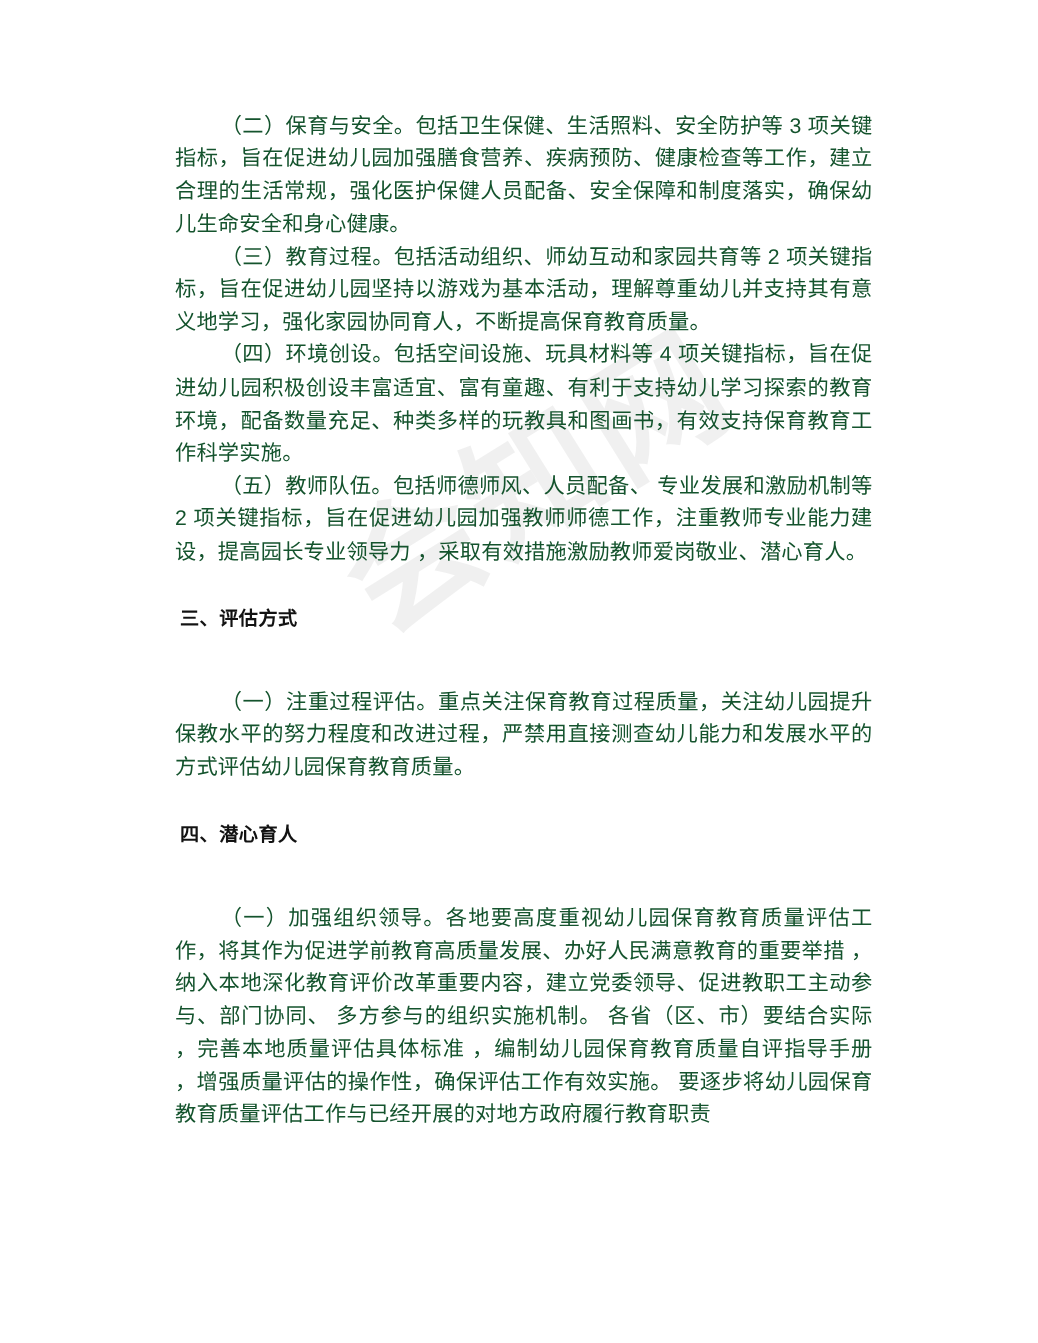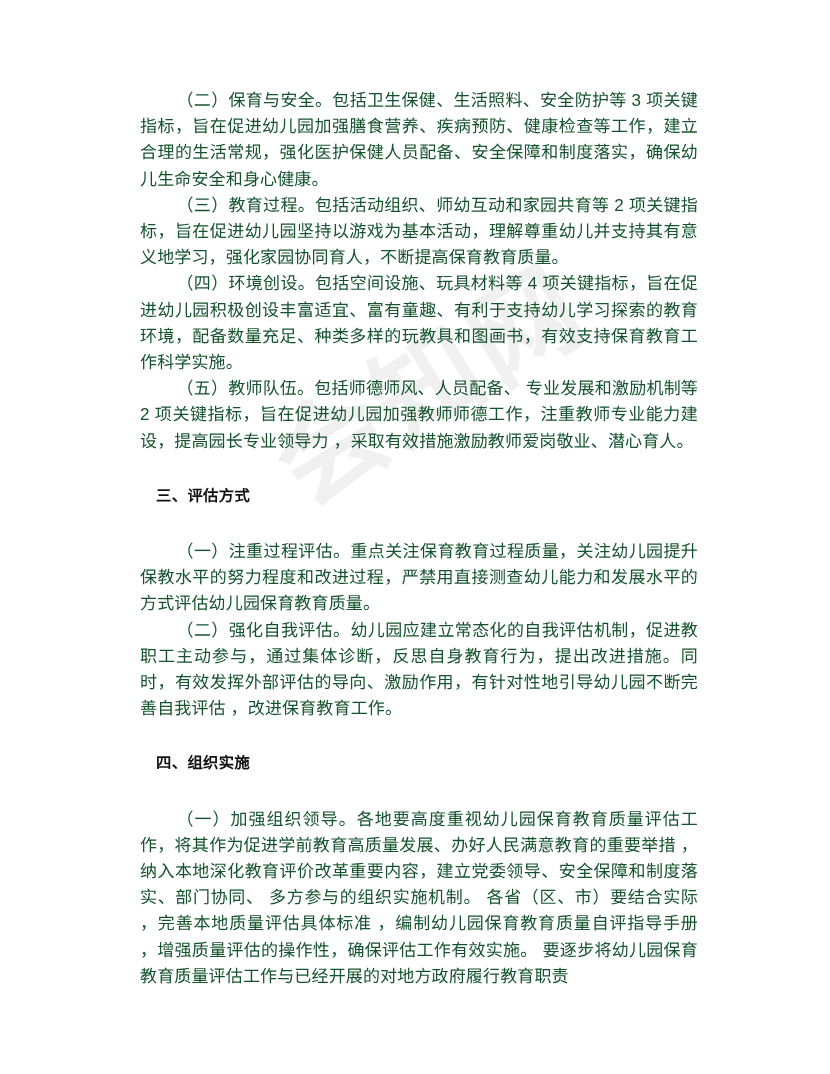--- a/index.html
+++ b/index.html
@@ -57,51 +57,50 @@
     line-height: 26.2px;
     color: #14532d;
     text-align: justify;
     text-justify: inter-ideograph;
     text-indent: 2.15em;
     letter-spacing: 0.15px;
     word-break: break-all;
   }
 
   .heading {
-    margin: 16px;
+    margin: 4px;
     font-size: 15.3px;
     line-height: 26.2px;
     font-weight: 700;
     color: #121212;
     text-indent: 0;
     letter-spacing: 0.4px;
   }
 
   .gap-before-heading { margin-top: 28px; }
-  .gap-after-heading  { margin-top: 30px; }
+  .gap-after-heading  { margin-top: 40px; }
 </style>
 </head>
 <body>
 
 <div id="page" style="background: rgb(255, 255, 255);">
 
   <div id="watermark">
     <div class="wm-text" style="color: rgb(0, 0, 0); opacity: 0.055;">会知网</div>
   </div>
 
   <div id="content">
 
     <p class="para">（二）保育与安全。包括卫生保健、生活照料、安全防护等 3 项关键指标，旨在促进幼儿园加强膳食营养、疾病预防、健康检查等工作，建立合理的生活常规，强化医护保健人员配备、安全保障和制度落实，确保幼儿生命安全和身心健康。</p>
     <p class="para">（三）教育过程。包括活动组织、师幼互动和家园共育等 2 项关键指标，旨在促进幼儿园坚持以游戏为基本活动，理解尊重幼儿并支持其有意义地学习，强化家园协同育人，不断提高保育教育质量。</p>
     <p class="para">（四）环境创设。包括空间设施、玩具材料等 4 项关键指标，旨在促进幼儿园积极创设丰富适宜、富有童趣、有利于支持幼儿学习探索的教育环境，配备数量充足、种类多样的玩教具和图画书，有效支持保育教育工作科学实施。</p>
     <p class="para">（五）教师队伍。包括师德师风、人员配备、 专业发展和激励机制等 2 项关键指标，旨在促进幼儿园加强教师师德工作，注重教师专业能力建设，提高园长专业领导力 ，采取有效措施激励教师爱岗敬业、潜心育人。</p>
 
     <h2 class="heading gap-before-heading">三、评估方式</h2>
 
     <p class="para gap-after-heading">（一）注重过程评估。重点关注保育教育过程质量，关注幼儿园提升保教水平的努力程度和改进过程，严禁用直接测查幼儿能力和发展水平的方式评估幼儿园保育教育质量。</p>
-    <p class="para">（二）强化自我评估。幼儿园应建立常态化的自我评估机制，促进教职工主动参与，通过集体诊断，反思自身教育行为，提出改进措施。同时，有效发挥外部评估的导向、激励作用，有针对性地引导幼儿园不断完善自我评估 ，改进保育教育工作。</p>
 
-    <h2 class="heading gap-before-heading">四、组织实施</h2>
+    <h2 class="heading gap-before-heading">四、潜心育人</h2>
 
-    <p class="para gap-after-heading">（一）加强组织领导。各地要高度重视幼儿园保育教育质量评估工作，将其作为促进学前教育高质量发展、办好人民满意教育的重要举措 ，纳入本地深化教育评价改革重要内容，建立党委领导、安全保障和制度落实、部门协同、 多方参与的组织实施机制。 各省（区、市）要结合实际 ，完善本地质量评估具体标准 ，编制幼儿园保育教育质量自评指导手册 ，增强质量评估的操作性，确保评估工作有效实施。 要逐步将幼儿园保育教育质量评估工作与已经开展的对地方政府履行教育职责</p>
+    <p class="para gap-after-heading">（一）加强组织领导。各地要高度重视幼儿园保育教育质量评估工作，将其作为促进学前教育高质量发展、办好人民满意教育的重要举措 ，纳入本地深化教育评价改革重要内容，建立党委领导、促进教职工主动参与、部门协同、 多方参与的组织实施机制。 各省（区、市）要结合实际 ，完善本地质量评估具体标准 ，编制幼儿园保育教育质量自评指导手册 ，增强质量评估的操作性，确保评估工作有效实施。 要逐步将幼儿园保育教育质量评估工作与已经开展的对地方政府履行教育职责</p>
 
   </div>
 </div>
 
 </body></html>

